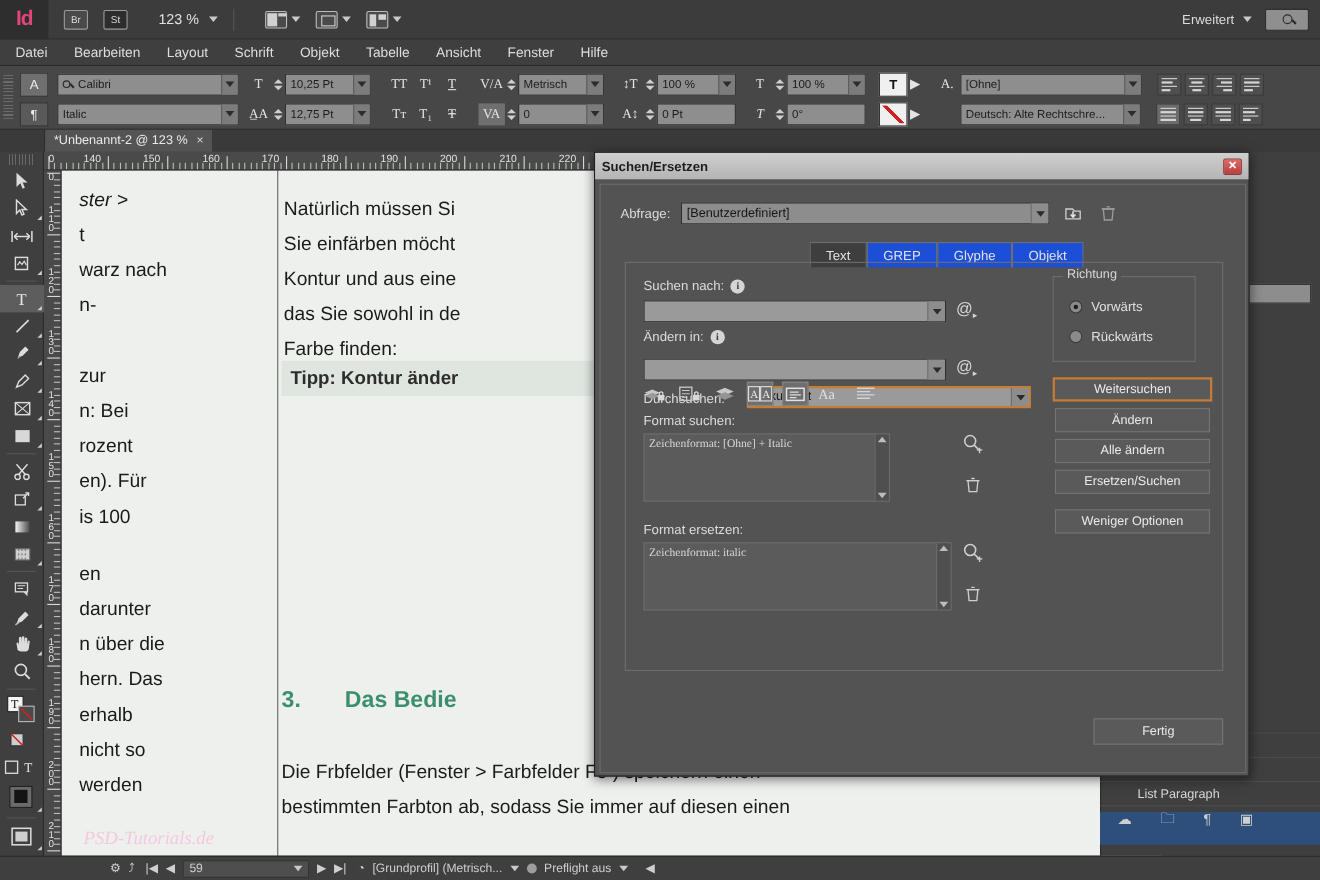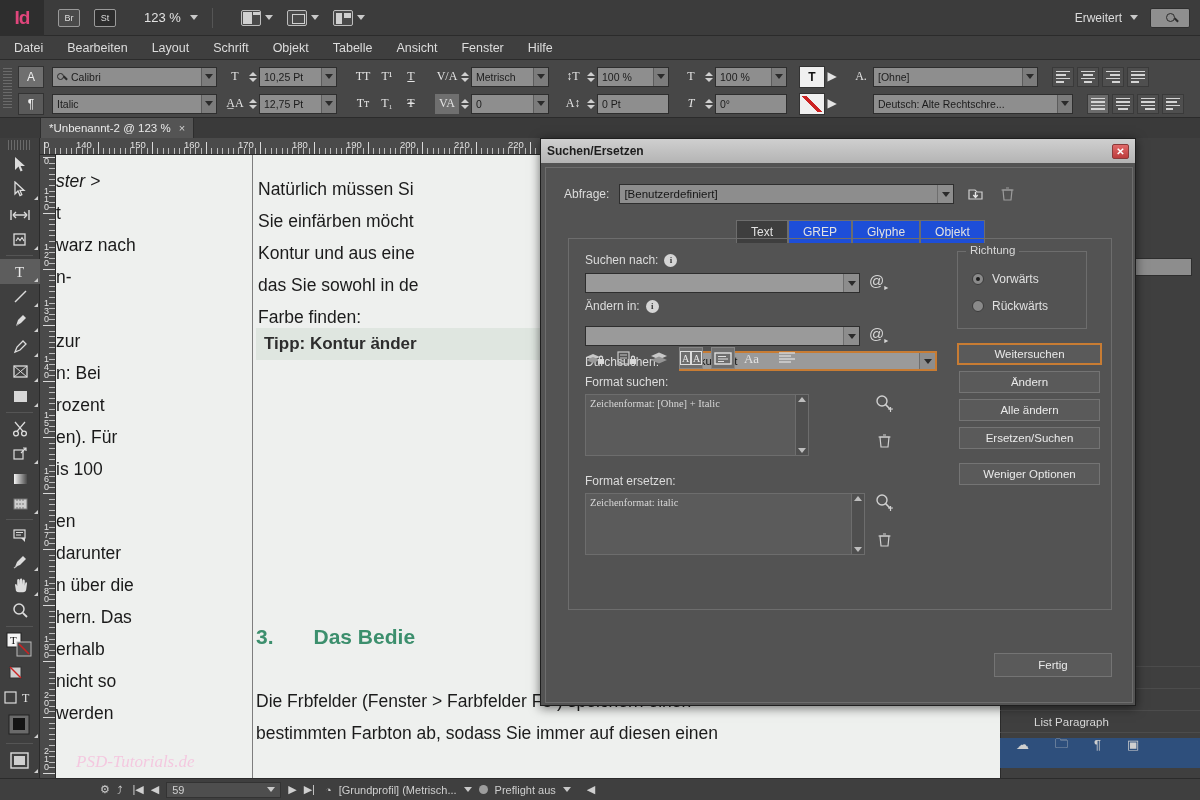--- a/index.html
+++ b/index.html
@@ -126,21 +126,21 @@
     line-height:8px; text-align:center; }
 
   
   .canvas { position:absolute; left:56px; top:155px; width:1144px; height:623px; background:#5a5a5a; overflow:hidden; }
   .page { position:absolute; left:0; top:0; width:1000px; height:623px; background:#eef0ee; }
   .page.left { left:0; width:196px; }
   .spinediv { position:absolute; left:196px; top:0; width:1px; height:623px; background:#7e7e7e; }
   .page.right { left:197px; width:803px; }
   .doctext { position:absolute; color:#1b1b1b; font-family:"Liberation Sans", sans-serif; }
   .lcol { left:0px; top:10px; width:196px; font-size:17.5px; line-height:32px; color:#1a1a1a; }
-  .lcol div { white-space:nowrap; }
+  .lcol div { white-space:nowrap;margin-left:16px; }
   .rcol { left:202px; top:18px; width:600px; font-size:17.5px; line-height:32px; }
   .rcol div { white-space:nowrap; }
   .tipbox { position:absolute; left:200px; top:173px; width:420px; }
   .tiphead { background:#dfe6e0; padding:6px 8px; font-size:17px; font-weight:bold; color:#2d2d2d; white-space:nowrap;}
   .tipbody { background:#dfe6e0; padding:8px; margin-top:4px; font-size:16.5px; line-height:29px; color:#1c1c1c;}
   .tipbody div { white-space:nowrap; }
   .sel-hl { background:#3b2b33; color:#f2eff0; font-style:italic; padding:1px 2px; }
   .heading3 { position:absolute; left:200px; top:470px; font-size:21px; color:#3c8f6d; font-weight:bold; white-space:nowrap;}
   .heading3 .num { color:#3c8f6d; margin-right:40px; }
   .btmtext { position:absolute; left:200px; top:530px; font-size:17.5px; line-height:32px; color:#1b1b1b;}
@@ -420,21 +420,21 @@
           <i class="u"></i>
           <i class="d"></i>
         </span>
       <div class="fld" style="width:72px;">
         <span>0°</span>
       </div>
       <div class="tbtn" style="margin-left:12px;background:#f0f0f0;position:relative;">
         <span style="position:absolute;left:2px;top:2px;right:2px;bottom:2px;background:linear-gradient(45deg,transparent 44%,#c22 44%,#c22 56%,transparent 56%);"></span>
       </div>
       <span class="glyphbtn" style="width:14px;">▶</span>
-      <div class="fld" style="width:200px;margin-left:34px;">
+      <div class="fld" style="width:164px;margin-left:34px;">
         <span>Deutsch: Alte Rechtschre...</span>
         <span class="dd">
             <i class="dcaret"></i>
           </span>
       </div>
       <div style="display:flex;gap:3px;margin-left:14px;">
         <div class="alignbtn on">
             <span style="width:100%"></span>
             <span style="width:100%"></span>
             <span style="width:100%"></span>

